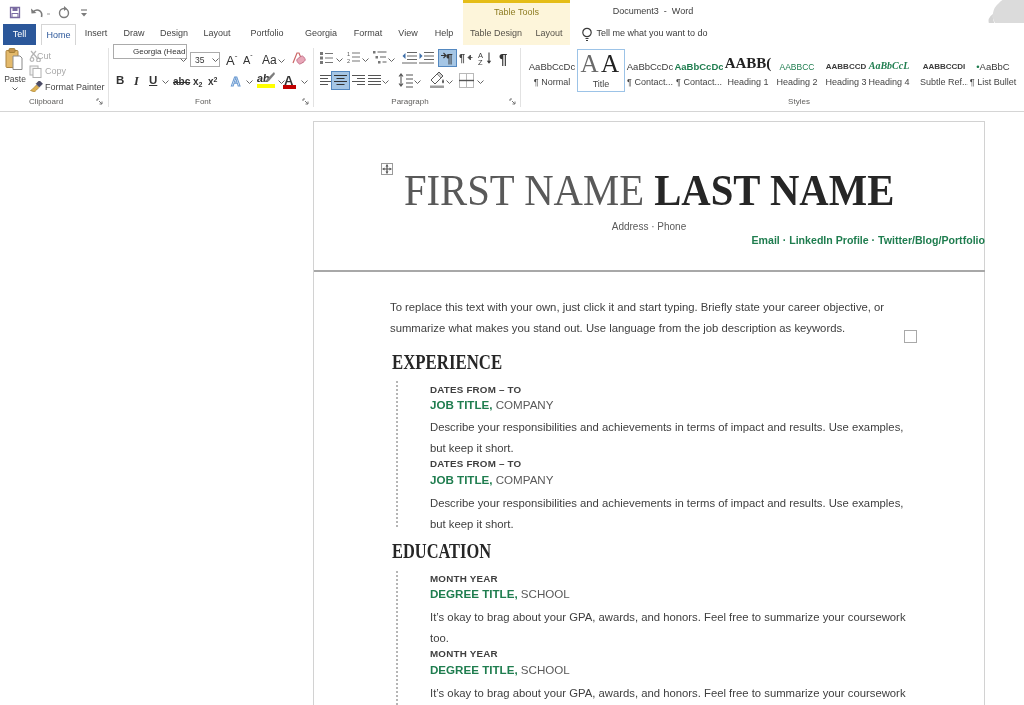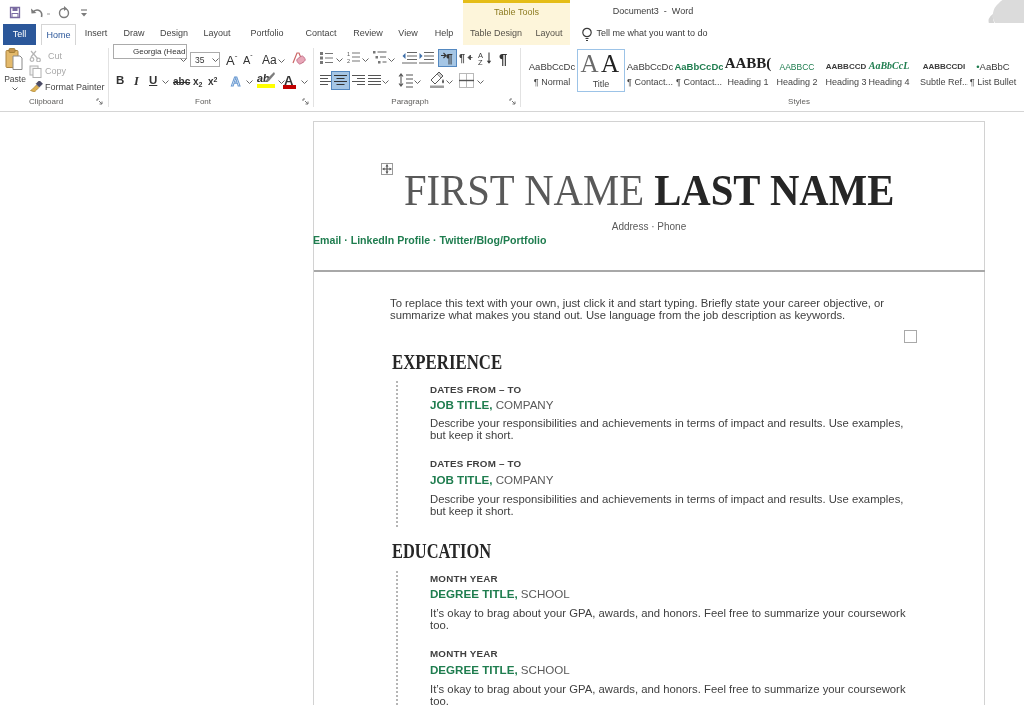--- a/index.html
+++ b/index.html
@@ -27,21 +27,21 @@
   .combo { position:absolute; border:1px solid #ababab; background:#fff; font-size:8.5px; color:#333; white-space:nowrap; overflow:hidden; }
   
   #canvas { position:absolute; left:0; top:112px; width:1024px; height:593px; background:#fff; }
   #page { position:absolute; left:313px; top:121px; width:672px; height:600px; background:#fff; border:1px solid #d2d2d2; }
   .serif { font-family:"Liberation Serif", serif; }
   .green { color:#1f7d4f;margin-top:28px; }
   .dotline { position:absolute; width:1.5px; background-image:repeating-linear-gradient(to bottom,#b5b5b5 0,#b5b5b5 1.8px,transparent 1.8px,transparent 4px); }
   .stycell { position:absolute; top:0; width:48px; height:44px; text-align:center; }
   .stysample { height:26px; display:flex; align-items:flex-end; justify-content:center; line-height:1; overflow:hidden; white-space:nowrap; padding-bottom:3px; }
   .stylabel { font-size:9px; color:#444; margin-top:3px; white-space:nowrap; overflow:hidden; }
-  .docp { font-size:11.3px; line-height:12px; color:#404040; }
+  .docp { font-size:11.3px; line-height:21px; color:#404040; }
   .dates { font-size:9.8px; font-weight:bold; color:#404040; letter-spacing:0.2px; }
   .jobline { font-size:11.6px; font-weight:bold; }
 </style>
 </head>
 <body>
 
 <div id="titlebar"></div>
 <div id="tt-head"></div>
 <div id="tt-strip"></div>
 <div id="tt-label">Table Tools</div>
@@ -71,22 +71,22 @@
 
 <div id="tabrow"></div>
 <div id="tt-tabs-bg"></div>
 <div id="filetab">Tell</div>
 <div id="hometab">Home</div>
 <div class="tab" style="left:96px">Insert</div>
 <div class="tab" style="left:134px">Draw</div>
 <div class="tab" style="left:174px">Design</div>
 <div class="tab" style="left:217px">Layout</div>
 <div class="tab" style="left:267px">Portfolio</div>
-<div class="tab" style="left:321px">Contact</div>
-<div class="tab" style="left:368px">Review</div>
+<div class="tab" style="left:321px">Georgia</div>
+<div class="tab" style="left:368px">Format</div>
 <div class="tab" style="left:408px">View</div>
 <div class="tab" style="left:444px">Help</div>
 <div class="tab" style="left:496px;color:#56524a">Table Design</div>
 <div class="tab" style="left:549px;color:#56524a">Layout</div>
 <svg class="abs" style="left:581px;top:27px" width="12" height="15" viewBox="0 0 12 15">
   <circle cx="6" cy="5.5" r="4.2" fill="none" stroke="#3b3b3b" stroke-width="1.2"></circle>
   <path d="M4.5 9.5 L7.5 9.5 M4.5 11.5 L7.5 11.5 M5 13.5 L7 13.5" stroke="#3b3b3b" stroke-width="1"></path>
 </svg>
 <div class="tab" style="left:652px;color:#3b3b3b">Tell me what you want to do</div>
 
@@ -116,21 +116,21 @@
 </svg>
 <div class="ribtxt" style="left:1px;top:74px;width:28px;text-align:center;font-size:8.5px">Paste</div>
 <svg class="abs" style="left:12px;top:87px" width="6" height="4" viewBox="0 0 6 4">
     <path d="M0.5 0.5 L3 3 L5.5 0.5" fill="none" stroke="#666" stroke-width="1"></path>
   </svg>
 <svg class="abs" style="left:29px;top:50px" width="13" height="12" viewBox="0 0 13 12">
   <path d="M2 1 L9 9 M7 1 L2 7" stroke="#b5b5b5" stroke-width="1.2" fill="none"></path>
   <circle cx="3" cy="9.5" r="1.8" fill="none" stroke="#b5b5b5" stroke-width="1.2"></circle>
   <circle cx="9.5" cy="10" r="1.8" fill="none" stroke="#b5b5b5" stroke-width="1.2"></circle>
 </svg>
-<div class="ribtxt gray" style="left:48px;top:51px">Cut</div>
+<div class="ribtxt gray" style="left:37px;top:51px">Cut</div>
 <svg class="abs" style="left:29px;top:65px" width="13" height="13" viewBox="0 0 13 13">
   <rect x="1" y="1" width="8" height="9" fill="#f2f2f2" stroke="#b0b0b0" stroke-width="1"></rect>
   <rect x="4" y="3.5" width="8" height="9" fill="#fff" stroke="#b0b0b0" stroke-width="1"></rect>
 </svg>
 <div class="ribtxt gray" style="left:45px;top:66px">Copy</div>
 <svg class="abs" style="left:30px;top:81px" width="13" height="11" viewBox="0 0 13 11">
   <path d="M0.5 9.5 Q3 8 4 6.5 L6.5 4 L9 6.5 L6.5 9 Q5 10 4.5 11 Z" fill="#dfb152" stroke="#ab8430" stroke-width="0.7"></path>
   <rect x="7" y="0.5" width="4.6" height="4.6" transform="rotate(45 9.3 2.8)" fill="#4a4a66" stroke="#33334a" stroke-width="0.5"></rect>
 </svg>
 <div class="ribtxt" style="left:45px;top:82px">Format Painter</div>
@@ -321,21 +321,21 @@
 <div id="page"></div>
 
 <svg class="abs" style="left:381px;top:163px" width="12" height="12" viewBox="0 0 12 12">
   <rect x="0.5" y="0.5" width="11" height="11" fill="#fdfdfd" stroke="#9a9a9a" stroke-width="1"></rect>
   <path d="M6 1.5 V10.5 M1.5 6 H10.5" stroke="#555" stroke-width="1.2"></path>
   <path d="M6 1.5 L4.5 3.5 h3 Z M6 10.5 L4.5 8.5 h3 Z M1.5 6 L3.5 4.5 v3 Z M10.5 6 L8.5 4.5 v3 Z" fill="#555"></path>
 </svg>
 
 <div class="abs serif" style="left:313px;top:165px;width:672px;text-align:center;font-size:44px;color:#595959;white-space:nowrap"><span style="display:inline-block;transform:scaleX(0.925)">FIRST NAME <span style="color:#262626;font-weight:bold">LAST NAME</span></span></div>
 <div class="abs" style="left:313px;top:221px;width:672px;text-align:center;font-size:10px;color:#595959">Address · Phone</div>
-<div class="abs" style="left:313px;top:234px;width:672px;text-align:left;font-size:10.6px;font-weight:bold;color:#1f7d4f">Email · LinkedIn Profile · Twitter/Blog/Portfolio</div>
+<div class="abs" style="left:313px;top:234px;width:672px;text-align:right;font-size:10.6px;font-weight:bold;color:#1f7d4f">Email · LinkedIn Profile · Twitter/Blog/Portfolio</div>
 
 <div class="abs" style="left:314px;top:270px;width:671px;height:1.5px;background:#a8a8a8"></div>
 
 <div class="abs docp" style="left:390px;top:297px">To replace this text with your own, just click it and start typing. Briefly state your career objective, or<br>summarize what makes you stand out. Use language from the job description as keywords.</div>
 <div class="abs" style="left:904px;top:330px;width:13px;height:13px;border:1px solid #a9a9a9"></div>
 
 <div class="abs serif" style="left:392px;top:351px;font-size:20px;font-weight:bold;color:#262626;transform:scaleX(0.84);transform-origin:left">EXPERIENCE</div>
 <div class="dotline" style="left:396px;top:381px;height:146px"></div>
 <div class="abs dates" style="left:430px;top:384px">DATES FROM – TO</div>
 <div class="abs jobline" style="left:430px;top:398px"><span class="green">JOB TITLE,</span> <span style="color:#595959;font-weight:normal">COMPANY</span></div>

